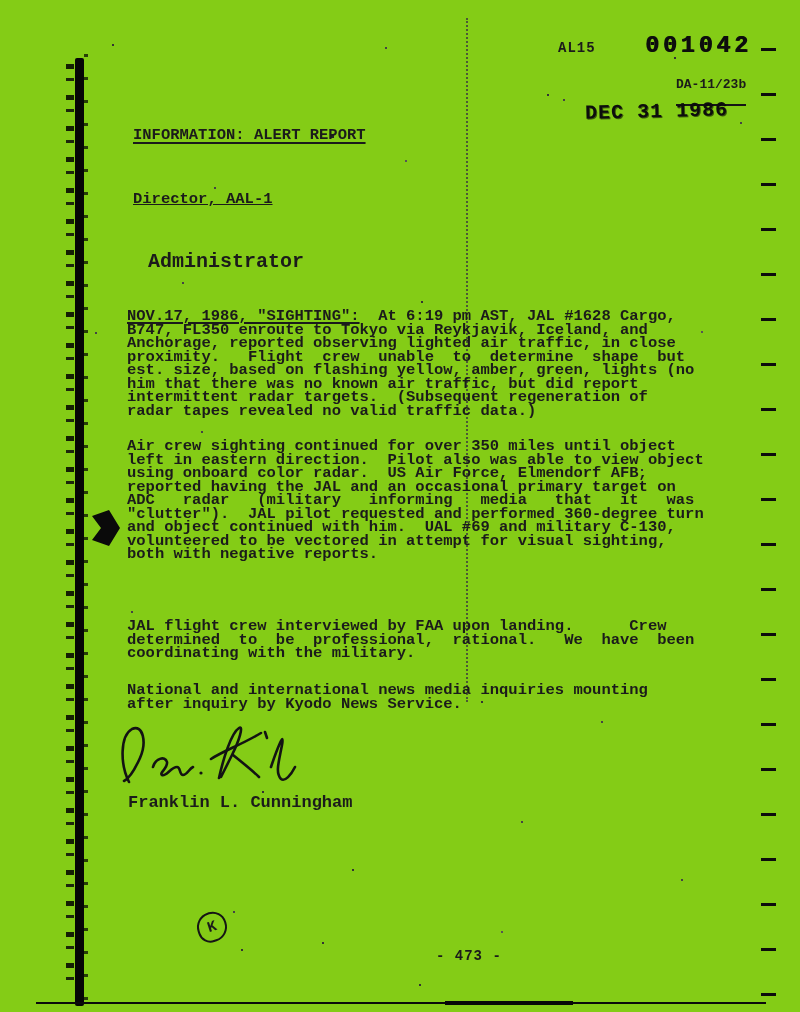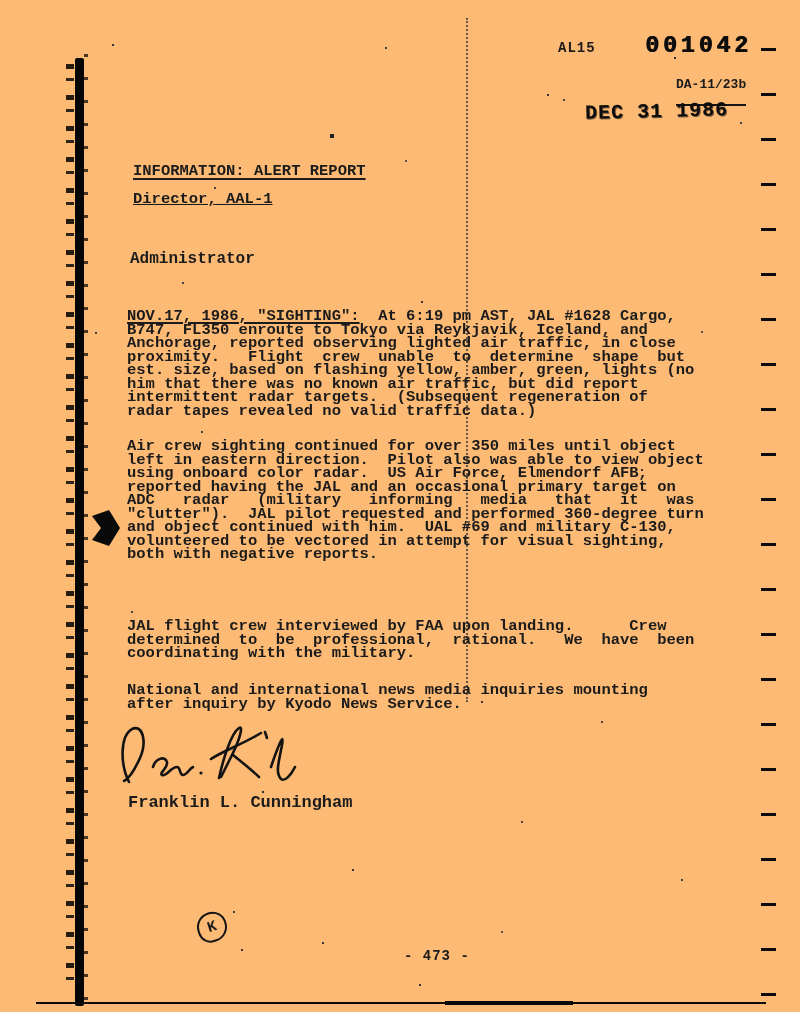--- a/index.html
+++ b/index.html
@@ -1,18 +1,18 @@
 <!DOCTYPE html>
 <html><head>
 <meta charset="utf-8">
 <style>
   html,body { margin:0; padding:0; background:#e8e8e8; }
   .page {
     position:relative; width:800px; height:1012px; margin:0 auto;
-    background:#fdba74; overflow:hidden;
+    background:#84cc16; overflow:hidden;
     font-family:"Liberation Mono","DejaVu Sans Mono",monospace;
     color:#1b1b1b;
   }
   .abs { position:absolute; }
   .typed { font-weight:bold; white-space:pre; }
 
   
   .binding-band { left:64px; top:54px; width:26px; height:958px; }
   .binding-band .core { position:absolute; left:11px; top:4px; width:9px; height:99%; background:#060606; border-radius:2px; }
   .binding-band::before { content:""; position:absolute; left:2px; top:10px; width:8px; height:97%;
@@ -39,42 +39,42 @@
   
   .page-code { left:558px; top:40px; font-size:14px; letter-spacing:1px; }
   .stamp-number { left:645px; top:33px; font-size:23px; letter-spacing:4px; color:#0d0d0d;
     text-shadow:1px 0 0 #0d0d0d; }
   .file-ref { left:676px; top:77px; font-size:13px; border-bottom:2px solid #151515; padding-bottom:12px; }
   .date-stamp { left:585px; top:100px; font-size:20px; letter-spacing:1px; transform:rotate(-1.5deg);
     color:#0d0d0d; text-shadow:1px 1px 0 rgba(0,0,0,.55); }
 
   
   .subject { left:133px; top:126px; font-size:15.5px; text-decoration:underline;
-    text-decoration-thickness:2px; text-underline-offset:3px;margin-top:36px; }
+    text-decoration-thickness:2px; text-underline-offset:3px; }
   .to-line { left:133px; top:190px; font-size:15.5px;text-decoration:underline; }
-  .from-line { left:130px; top:250px; font-size:16px; }
+  .from-line { left:148px; top:250px; font-size:20px; }
   .para { font-size:15.5px; line-height:13.5px; font-weight:bold; width:618px; }
   .para .tline { white-space:pre; }
   .p1 { left:127px; top:310px; }
   .p2 { left:127px; top:440px; }
   .p3 { left:127px; top:620px; }
   .p4 { left:127px; top:684px; }
   .u { text-decoration:underline; text-decoration-thickness:2px; text-underline-offset:2px; }
 
   
   .margin-arrow { left:92px; top:510px; width:28px; height:36px; }
 
   
   .sig { left:113px; top:720px; width:215px; height:75px; }
   .typed-name { left:128px; top:793px; font-size:17px; }
   .circled-k { left:197px; top:912px; width:26px; height:26px; border:2px solid #151515;
     border-radius:50% 46% 50% 42%; transform:rotate(-18deg);
     display:flex; align-items:center; justify-content:center;
     font-size:15px; font-weight:bold; }
-  .page-number { left:404px; top:948px; font-size:14px; letter-spacing:1px; }
+  .page-number { left:436px; top:948px; font-size:14px; letter-spacing:1px; }
 </style>
 </head>
 <body>
 
 <div class="page">
 
   <div class="abs binding-band">
       <div class="core"></div>
     </div>
   <div class="abs right-dashes"></div>

